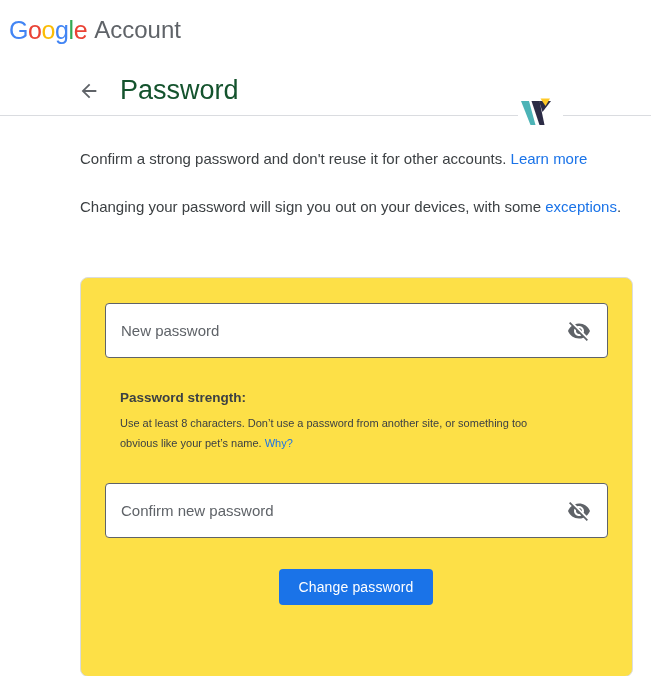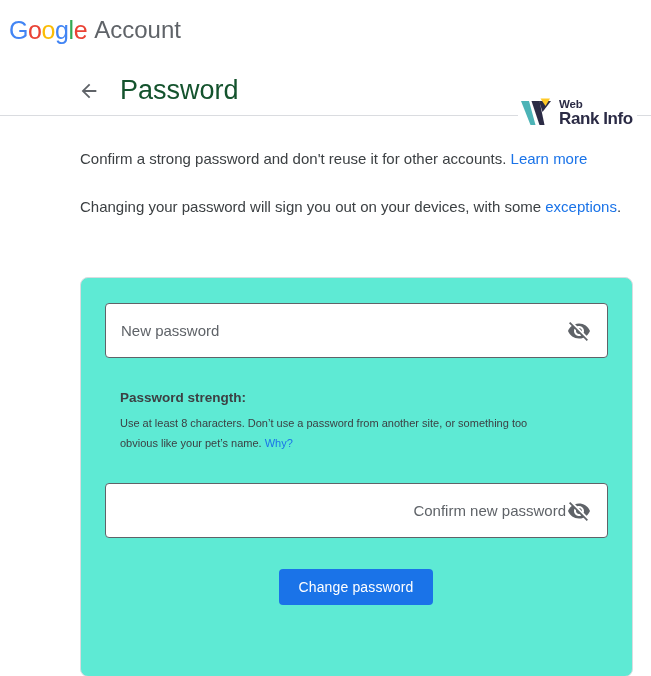--- a/index.html
+++ b/index.html
@@ -142,21 +142,21 @@
 
   
   .card {
     position: absolute;
     left: 80px;
     top: 277px;
     width: 553px;
     height: 400px;
     border: 1px solid #dadce0;
     border-radius: 8px;
-    background: #5eead4;
+    background: #fde047;
     padding: 25px 24px 24px 24px;
   }
 
   .field {
     position: relative;
     height: 55px;
     border: 1px solid #5f6368;
     border-radius: 4px;
     display: flex;
     align-items: center;
@@ -195,21 +195,21 @@
     margin: 0 0 5px 0;
   }
   .strength-desc {
     font-size: 11px;
     color: #3c4043;
     line-height: 20px;
     margin: 0;
     width: 442px;
   }
 
-  .field.confirm { margin-top: 30px; text-align: right; }
+  .field.confirm { margin-top: 30px; }
 
   .card-actions {
     margin-top: 31px;
     display: flex;
     justify-content: center;
     padding-right: 1px;
   }
   .primary-btn {
     background: #1a73e8;
     color: #ffffff;
@@ -245,24 +245,20 @@
 </div>
 <div class="header-rule"></div>
 
 <div class="wri-logo">
   <svg class="wri-mark" viewBox="0 0 34 30">
     <path d="M1 3 L9 3 L15.5 27 L10.5 27 Z" fill="#4cb3b6"></path>
     <path d="M11.5 3 L19.5 3 L24.5 27 L19.5 27 Z" fill="#2b2b45"></path>
     <path d="M19 3 L31 3 L22.5 14 Z" fill="#2b2b45"></path>
     <path d="M20.5 0.5 L30 0.5 L25.5 8 Z" fill="#ffc926"></path>
   </svg>
-  <div class="wri-text">
-    <div class="wri-web">Web</div>
-    <div class="wri-rank">Rank Info</div>
-  </div>
 </div>
 
 <div class="intro">
   <p class="first"><span>Confirm a strong password and don't reuse it for other accounts. </span><a class="link" href="#">Learn more</a></p>
   <p class="second"><span>Changing your password will sign you out on your devices, with some </span><a class="link" href="#">exceptions</a><span>.</span></p>
 </div>
 
 <div class="card">
 
   <div class="field">

